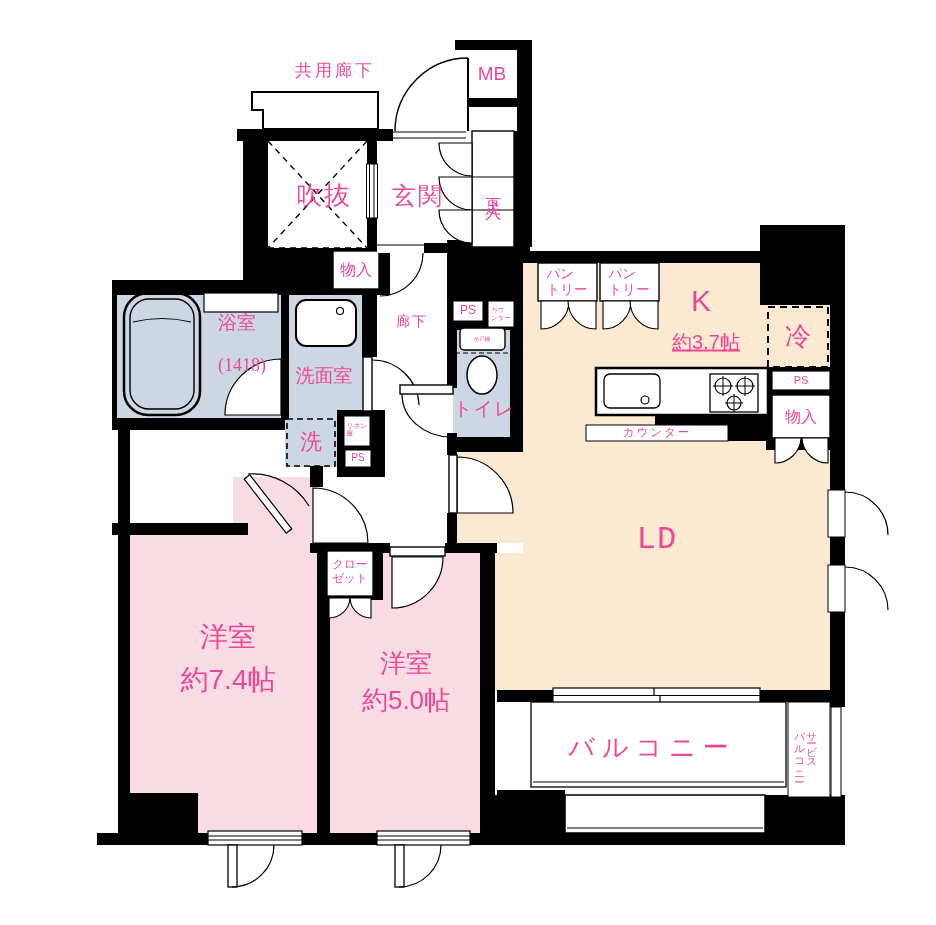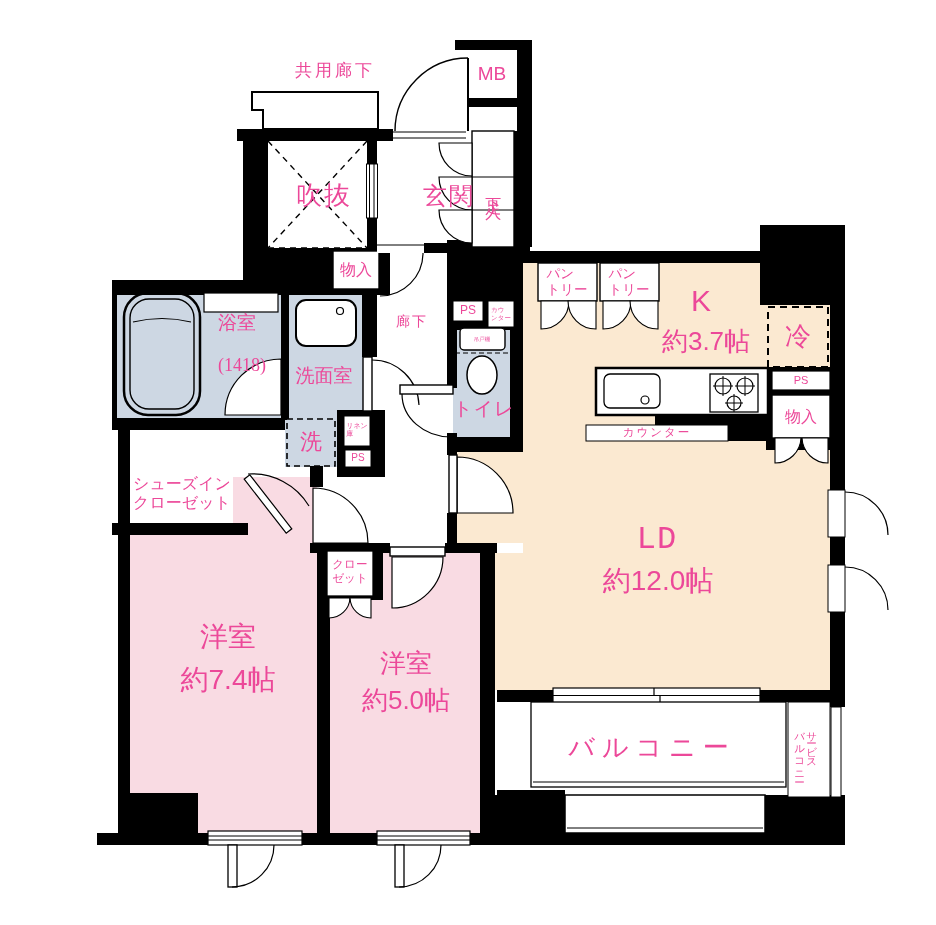--- a/index.html
+++ b/index.html
@@ -258,21 +258,21 @@
     <g>
       <rect x="395" y="845" width="9" height="42" fill="#fff" stroke-width="1.3"></rect>
       <path d="M 399,887 A 42,42 0 0 0 441,845" stroke-width="1.2"></path>
     </g>
   </g>
 </svg>
 
   <div class="lbl" style="left:335px;top:71px;font-size:17px;letter-spacing:3px;">共用廊下</div>
   <div class="lbl" style="left:492px;top:74px;font-size:19px;">MB</div>
   <div class="lbl" style="left:315px;top:196px;font-size:26px;letter-spacing:2px;margin-left:9px;">吹抜</div>
-  <div class="lbl" style="left:449px;top:196px;font-size:24px;letter-spacing:2px;">玄関</div>
+  <div class="lbl" style="left:418px;top:196px;font-size:24px;letter-spacing:2px;">玄関</div>
   <div class="lbl vtext" style="left:493px;top:189px;font-size:16px;letter-spacing:3px;">下足入</div>
   <div class="lbl" style="left:356px;top:270px;font-size:16px;">物入</div>
   <div class="lbl" style="left:412px;top:321px;font-size:14px;letter-spacing:2px;">廊下</div>
   <div class="lbl two" style="left:242px;top:344px;font-size:19px;">
     <div>浴室</div>
     <div style="font-size:18px;margin-top:21px;">(1418)</div>
   </div>
   <div class="lbl" style="left:324px;top:376px;font-size:19px;">洗面室</div>
   <div class="lbl" style="left:311px;top:442px;font-size:22px;">洗</div>
   <div class="lbl two" style="left:357px;top:430px;font-size:7px;">
@@ -289,31 +289,26 @@
   <div class="lbl" style="left:484px;top:409px;font-size:19px;letter-spacing:1px;">トイレ</div>
   <div class="lbl two" style="left:567px;top:282px;font-size:13.5px;">
     <div>パン</div>
     <div>トリー</div>
   </div>
   <div class="lbl two" style="left:629px;top:282px;font-size:13.5px;">
     <div>パン</div>
     <div>トリー</div>
   </div>
   <div class="lbl" style="left:701px;top:301px;font-size:30px;">K</div>
-  <div class="lbl" style="left:706px;top:342px;font-size:26px;">約3.7帖</div>
+  <div class="lbl" style="left:706px;top:342px;font-size:20px;text-decoration:underline;">約3.7帖</div>
   <div class="lbl" style="left:798px;top:337px;font-size:26px;">冷</div>
   <div class="lbl" style="left:801px;top:380px;font-size:11px;">PS</div>
   <div class="lbl" style="left:801px;top:417px;font-size:16px;">物入</div>
   <div class="lbl" style="left:657px;top:433px;font-size:11.5px;letter-spacing:2px;">カウンター</div>
   <div class="lbl" style="left:657px;top:540px;font-size:32px;letter-spacing:1px;font-family:Liberation Mono, monospace;">LD</div>
-  <div class="lbl" style="left:658px;top:581px;font-size:28px;">約12.0帖</div>
-  <div class="lbl two" style="left:182px;top:494px;font-size:16px;">
-    <div>シューズイン</div>
-    <div>クローゼット</div>
-  </div>
   <div class="lbl two" style="left:350px;top:572px;font-size:11.5px;">
     <div>クロー</div>
     <div>ゼット</div>
   </div>
   <div class="lbl" style="left:228px;top:637px;font-size:28px;">洋室</div>
   <div class="lbl" style="left:228px;top:680px;font-size:28px;">約7.4帖</div>
   <div class="lbl" style="left:406px;top:664px;font-size:26px;">洋室</div>
   <div class="lbl" style="left:406px;top:701px;font-size:26px;">約5.0帖</div>
   <div class="lbl" style="left:652px;top:748px;font-size:26px;letter-spacing:7px;">バルコニー</div>
   <div class="lbl vtext svc" style="left:806px;top:751px;font-size:10.5px;letter-spacing:1px;">

